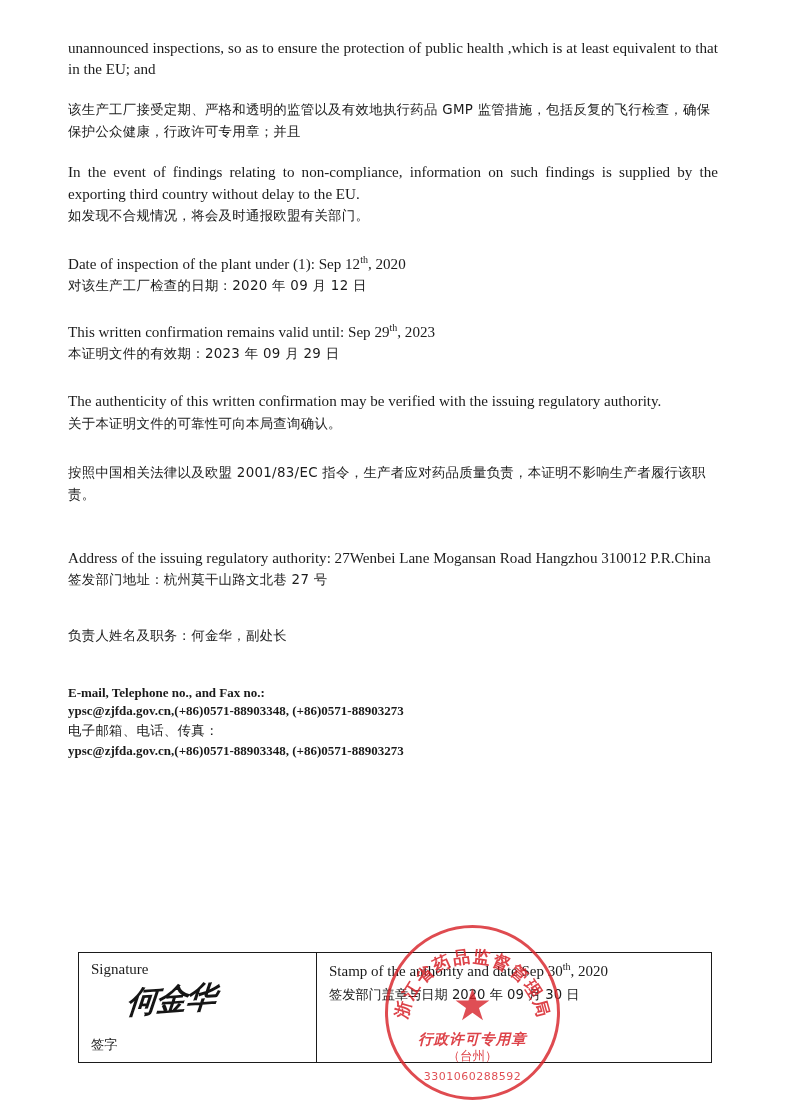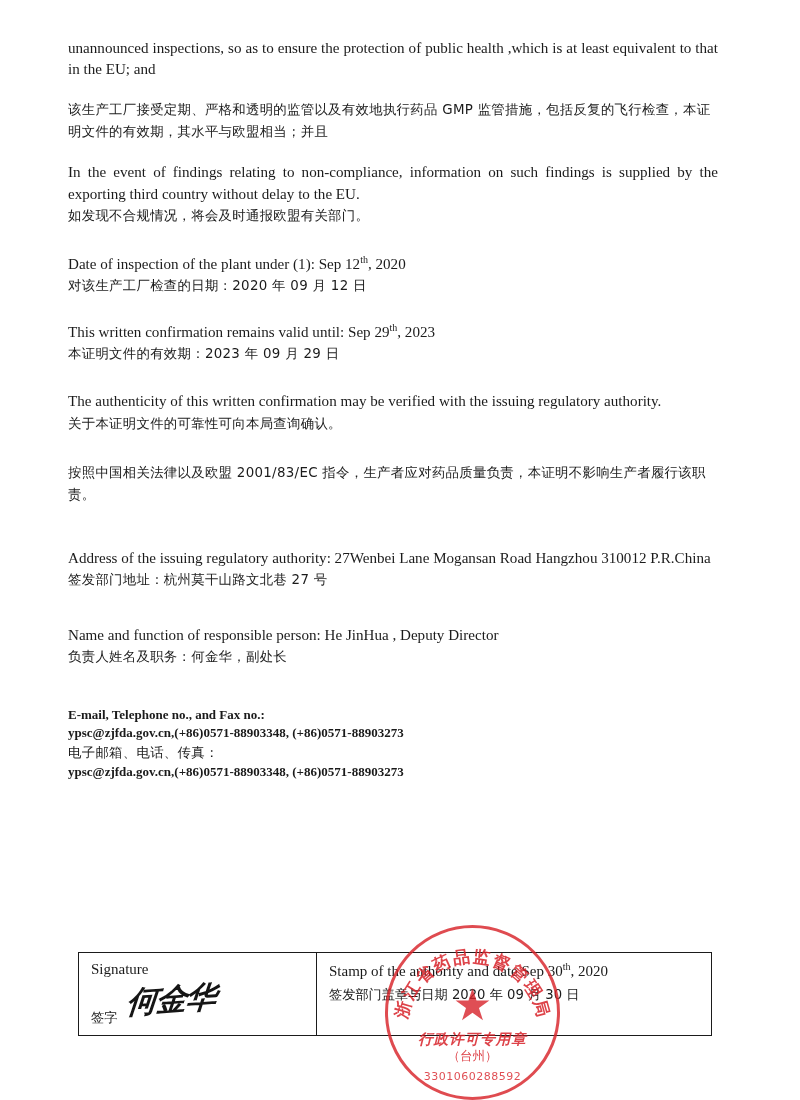--- a/index.html
+++ b/index.html
@@ -62,21 +62,21 @@
     line-height: 1.38;
     font-weight: bold;
   }
 
   
   .sig-table {
     position: absolute;
     left: 78px;
     top: 952px;
     width: 634px;
-    height: 84px;
+    height: 111px;
     border: 1.3px solid #1b1b1b;
     box-sizing: border-box;
     display: flex;
   }
   .sig-left {
     width: 238px;
     box-sizing: border-box;
     border-right: 1.3px solid #1b1b1b;
     position: relative;
     padding: 8px 0 0 12px;
@@ -197,21 +197,21 @@
 </head>
 <body>
 
 <div class="page">
 
   <div class="block" id="b-para1">
     <div class="en">unannounced inspections, so as to ensure the protection of public health ,which is at least equivalent to that in the EU; and</div>
   </div>
 
   <div class="block" id="b-para2">
-    <div class="cn">该生产工厂接受定期、严格和透明的监管以及有效地执行药品 GMP 监管措施，包括反复的飞行检查，本证明文件的有效期，其水平与欧盟相当；并且</div>
+    <div class="cn">该生产工厂接受定期、严格和透明的监管以及有效地执行药品 GMP 监管措施，包括反复的飞行检查，确保保护公众健康，行政许可专用章；并且</div>
   </div>
 
   <div class="block" id="b-para3">
     <div class="en">In the event of findings relating to non-compliance, information on such findings is supplied by the exporting third country without delay to the EU.</div>
     <div class="cn">如发现不合规情况，将会及时通报欧盟有关部门。</div>
   </div>
 
   <div class="block" id="b-date">
     <div class="en">
       <span>Date of inspection of the plant under (1): Sep 12</span><span class="sup">th</span><span>, 2020</span>
@@ -234,21 +234,20 @@
   <div class="block" id="b-prej">
     <div class="cn">按照中国相关法律以及欧盟 2001/83/EC 指令，生产者应对药品质量负责，本证明不影响生产者履行该职责。</div>
   </div>
 
   <div class="block" id="b-addr">
     <div class="en">Address of the issuing regulatory authority: 27Wenbei Lane Mogansan Road Hangzhou 310012 P.R.China</div>
     <div class="cn">签发部门地址：杭州莫干山路文北巷 27 号</div>
   </div>
 
   <div class="block" id="b-name">
-    <div class="en">Name and function of responsible person: He JinHua , Deputy Director</div>
     <div class="cn">负责人姓名及职务：何金华，副处长</div>
   </div>
 
   <div class="block" id="b-email">
     <div class="email-line">E-mail, Telephone no., and Fax no.:</div>
     <div class="email-line">ypsc@zjfda.gov.cn,(+86)0571-88903348, (+86)0571-88903273</div>
     <div class="cn">电子邮箱、电话、传真：</div>
     <div class="email-line">ypsc@zjfda.gov.cn,(+86)0571-88903348, (+86)0571-88903273</div>
   </div>
 

